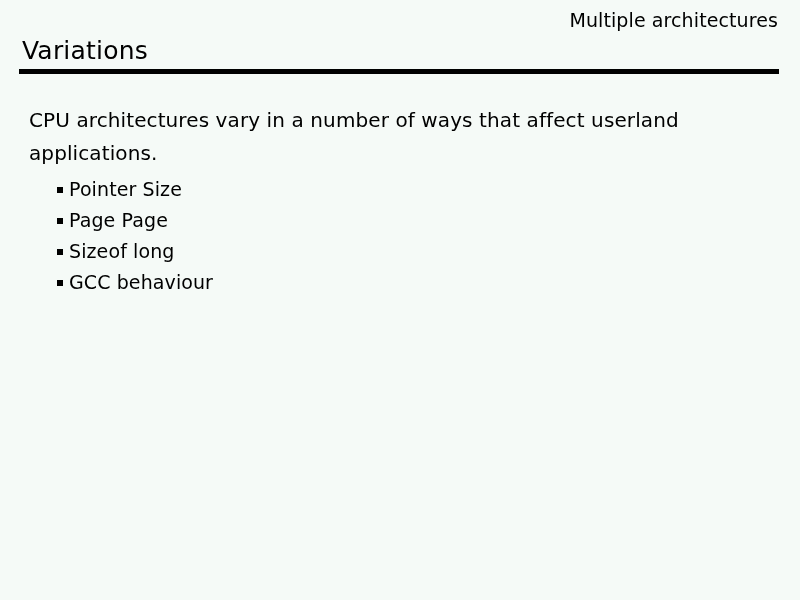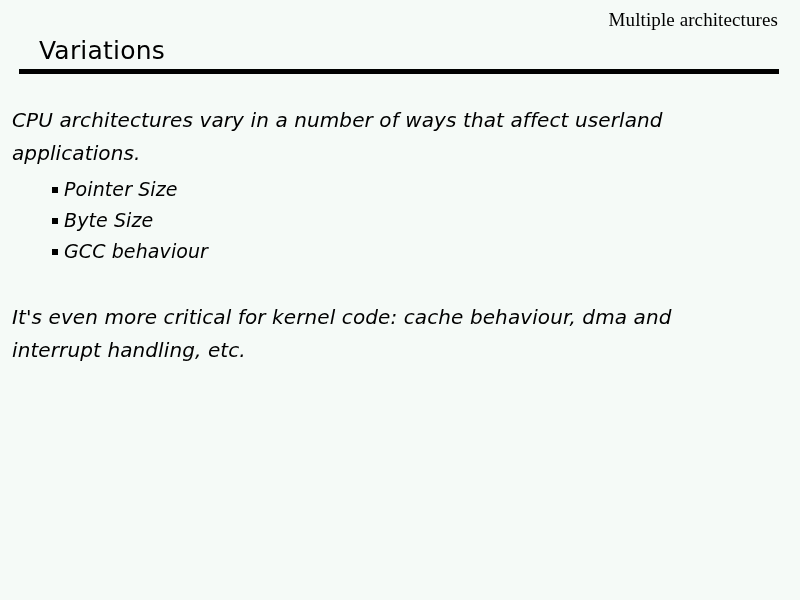--- a/index.html
+++ b/index.html
@@ -23,59 +23,56 @@
   .running-header {
     position: absolute;
     top: 8px;
     left: 22px;
     right: 22px;
     text-align: right;
     font-size: 19px;
     line-height: 24px;
     letter-spacing: 0.1px;
     white-space: nowrap;
-    font-family: Liberation Serif, serif;
   }
   .slide-title {
     position: absolute;
     top: 36px;
     left: 22px;
     font-size: 25px;
     line-height: 30px;
     letter-spacing: 0.2px;
     white-space: nowrap;
-    margin-left: 17px;
   }
   .title-rule {
     position: absolute;
     top: 69px;
     left: 19px;
     width: 760px;
     height: 5px;
     background: #000000;
   }
   .body-area {
     position: absolute;
     top: 104px;
-    left: 12px;
+    left: 29px;
     width: 760px;
-    font-style: italic;
   }
   .para {
     font-size: 20px;
     line-height: 33px;
     letter-spacing: 0.1px;
     margin: 0;
   }
   .para-intro {
     width: 680px;
   }
   .bullet-list {
     list-style: none;
-    margin: 16px;
+    margin: 4px;
     padding: 0;
     margin-top: 4px;
   }
   .bullet-item {
     position: relative;
     padding-left: 36px;
     font-size: 19px;
     line-height: 31px;
     letter-spacing: 0.1px;
     white-space: nowrap;
@@ -114,24 +111,27 @@
         <span>Pointer Size</span>
       </li>
       <li class="bullet-item">
         <span class="bullet-marker"></span>
       </li>
       <li class="bullet-item">
         <span class="bullet-marker"></span>
       </li>
       <li class="bullet-item">
         <span class="bullet-marker"></span>
-        <span>Byte Size</span>
+        <span>Page Page</span>
+      </li>
+      <li class="bullet-item">
+        <span class="bullet-marker"></span>
+        <span>Sizeof long</span>
       </li>
       <li class="bullet-item">
         <span class="bullet-marker"></span>
         <span>GCC behaviour</span>
       </li>
     </ul>
 
-    <p class="para para-closing">It's even more critical for kernel code: cache behaviour, dma and interrupt handling, etc.</p>
 
   </div>
 </div>
 
 </body></html>

